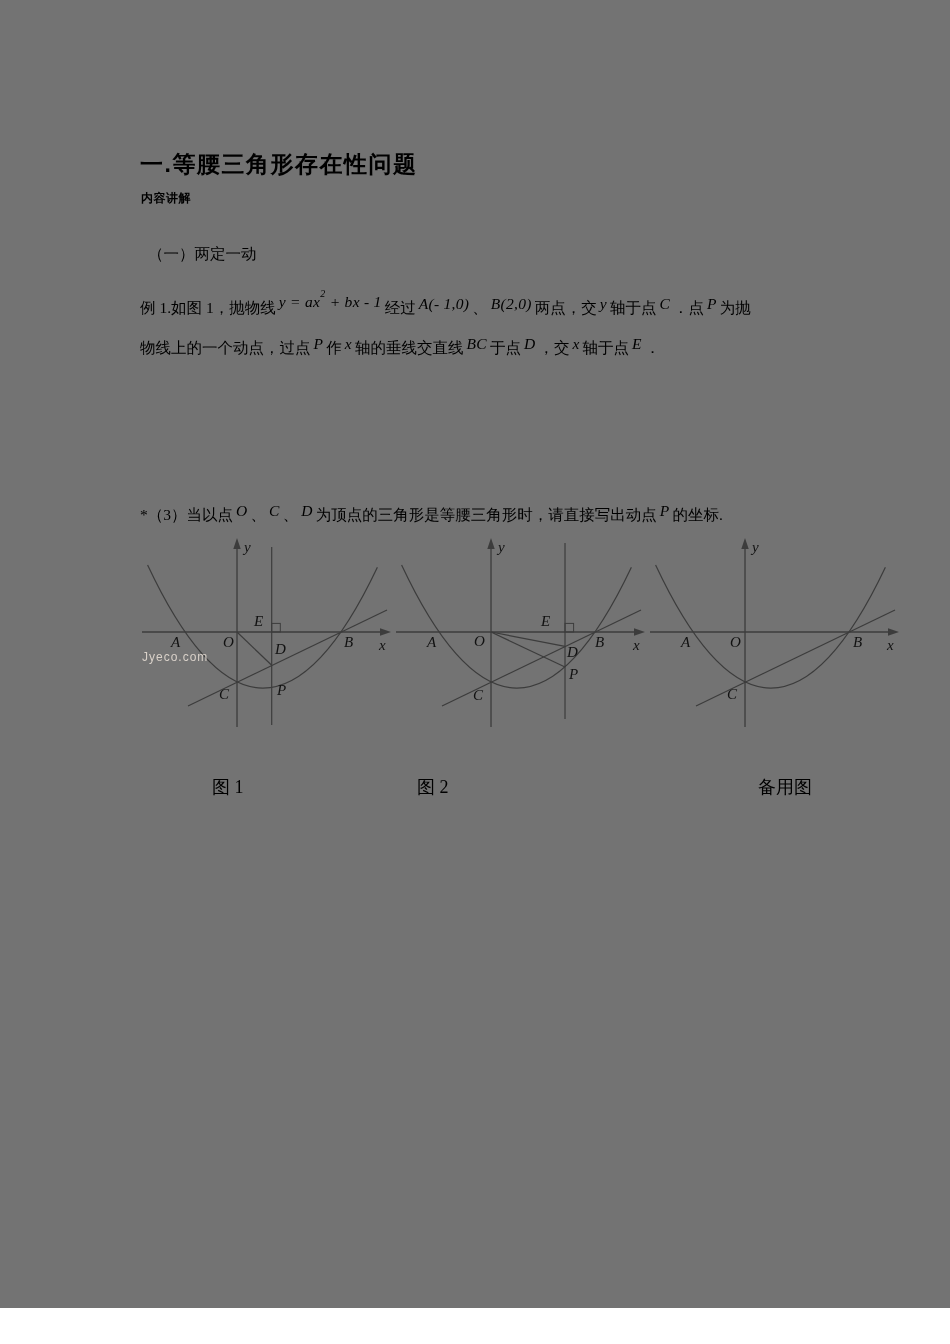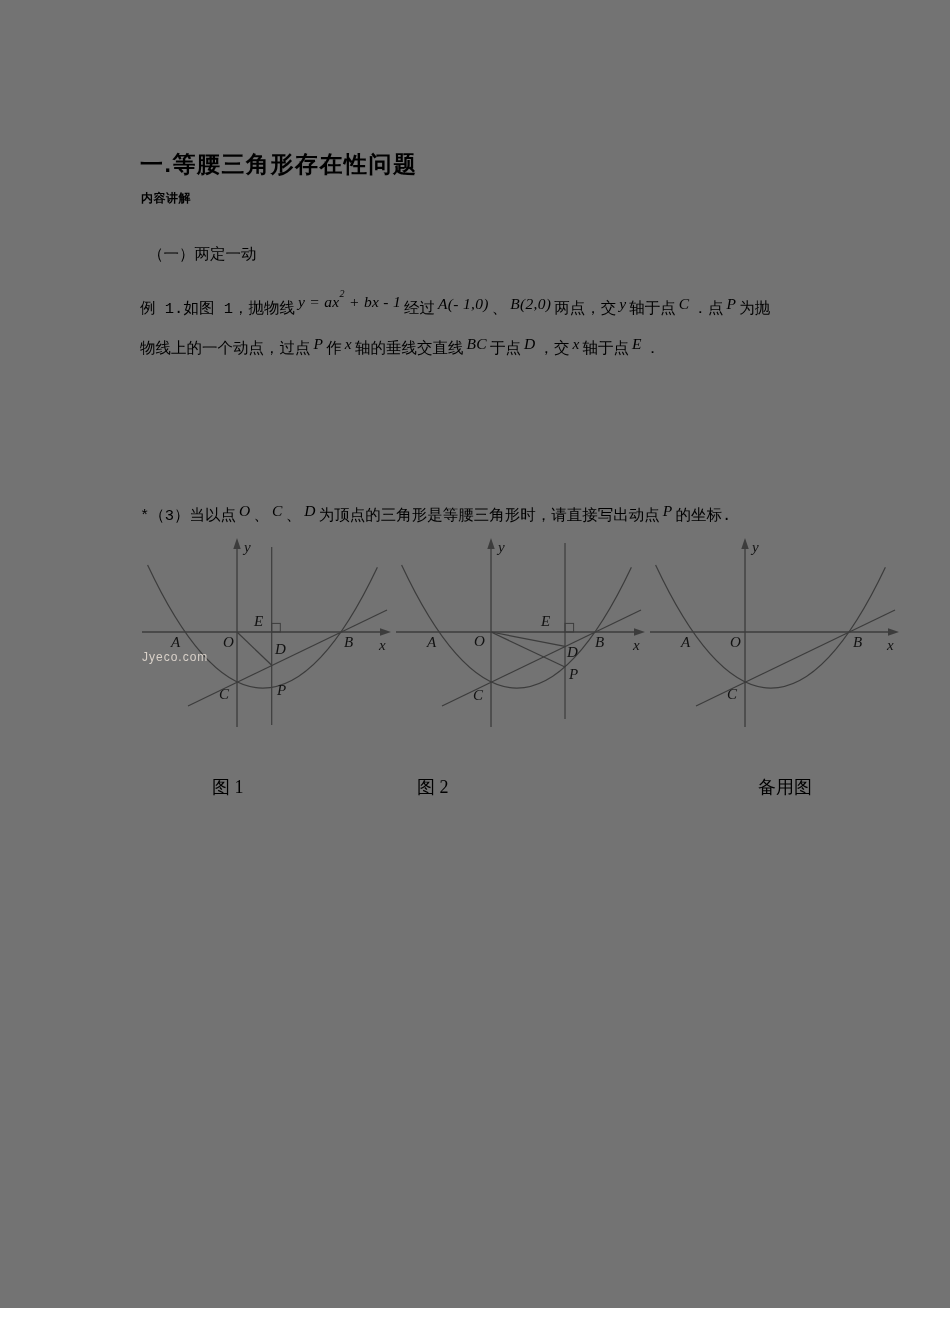--- a/index.html
+++ b/index.html
@@ -4,21 +4,21 @@
 <style>
   html,body{margin:0;padding:0;background:#ffffff;}
   .page{position:relative;width:950px;height:1308px;background:#737373;overflow:hidden;
         font-family:"Liberation Serif",serif;color:#000;}
   .title{position:absolute;left:140px;top:149px;font-family:"Liberation Sans",sans-serif;
          font-weight:bold;font-size:23px;letter-spacing:1.5px;}
   .h2{position:absolute;left:141px;top:190px;font-family:"Liberation Sans",sans-serif;
       font-weight:bold;font-size:12px;letter-spacing:0.5px;}
   .sub{position:absolute;left:140px;top:244px;font-size:15.5px;margin-left:8px;}
   .line{position:absolute;left:140px;font-size:15.5px;line-height:24px;white-space:nowrap;}
-  .t{font-family:Liberation Mono, monospace;}
+  .t{font-family:Liberation Serif, serif;}
   .m{font-family:"Liberation Serif",serif;font-style:italic;position:relative;top:-4px;margin:8px 3px;letter-spacing:0.3px;}
   .m.hi{top:-6px;}
   .m sup{font-size:10px;position:relative;top:-4px;}
   .up{font-style:normal;}
   .sim{font-style:normal;font-size:12px;position:relative;top:-5px;margin:0 1px;}
   .frac{display:inline-block;text-align:center;line-height:1.1;vertical-align:-7px;margin:0 5px;
         font-family:"Liberation Serif",serif;font-size:15px;font-style:normal;}
   .frac .num{display:block;border-bottom:1px solid #000;padding:0 3px 1px;}
   .frac .den{display:block;padding-top:1px;}
   .fig{position:absolute;width:252px;height:196px;}

